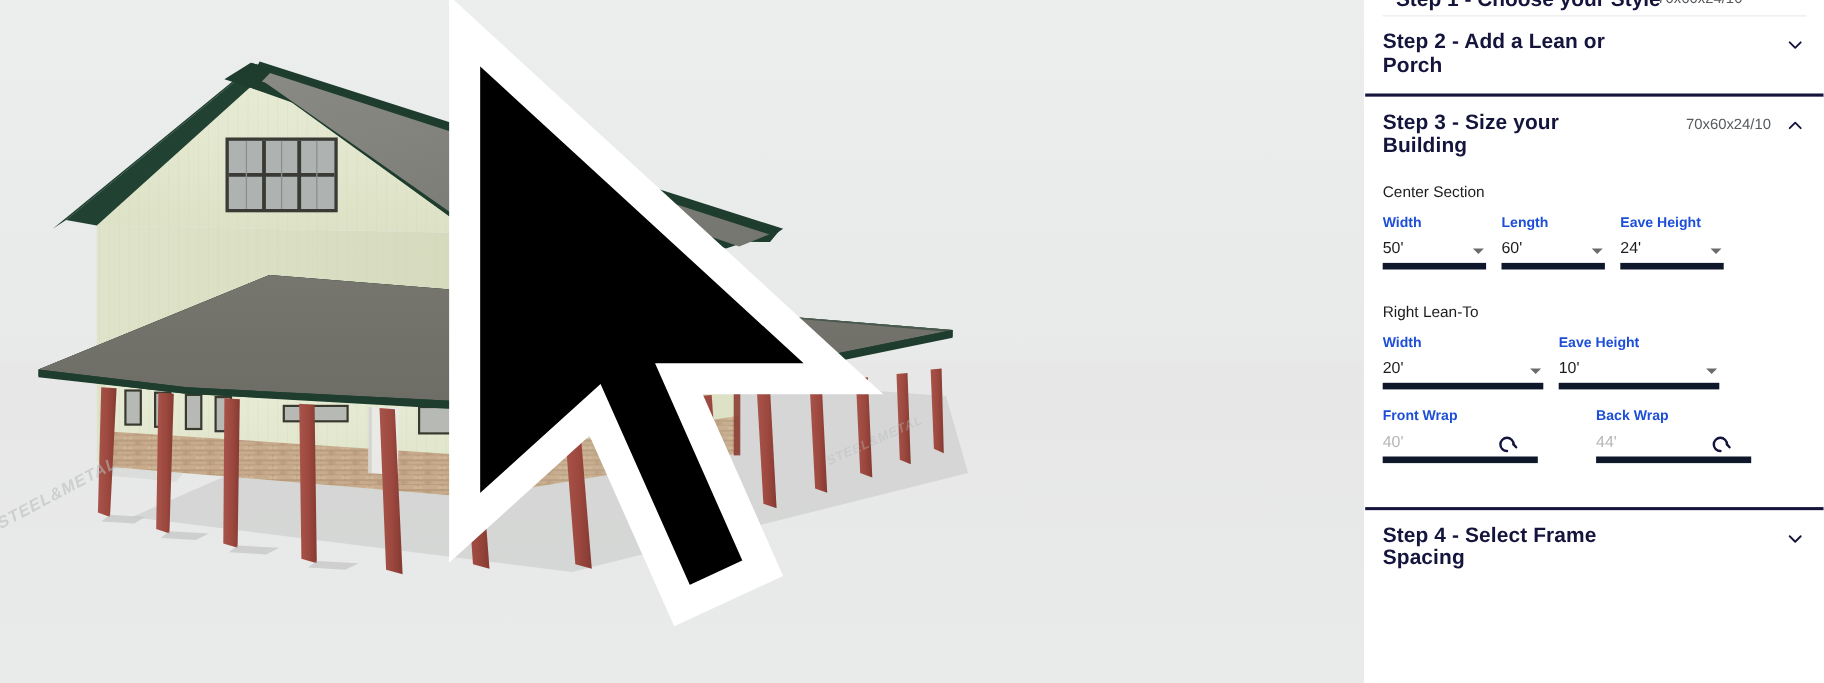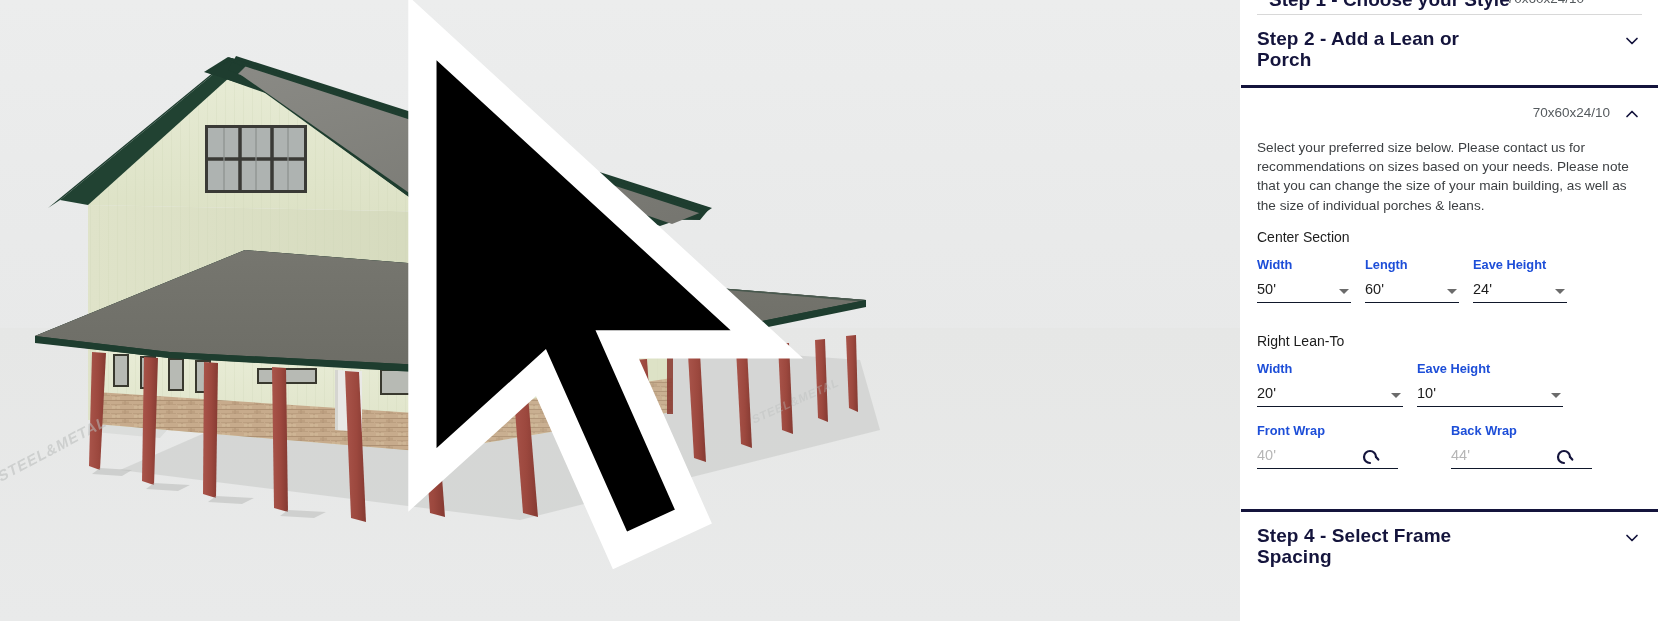--- a/index.html
+++ b/index.html
@@ -89,21 +89,21 @@
     font-weight: 400;
   }
   .row { display: flex; gap: 0; }
   .field { position: relative; padding-right: 14px; }
   .field-label {
     font-size: 12.8px; font-weight: 700; color: #1d4ed8;
     margin-bottom: 9px; white-space: nowrap;
   }
   .select {
     position: relative;
-    border-bottom: 1px solid #0f172a;
+    border-bottom: 6px solid #0f172a;
     padding: 0 22px 5px 0;
     display: flex; align-items: baseline;
     cursor: pointer;
   }
   .select-value { font-size: 14.5px; color: #1c1c1c; }
   .select-value.muted { color: #b6b6b6; }
   .caret {
     position: absolute; right: 2px; bottom: 8px;
     width: 0; height: 0;
     border-left: 5px solid transparent;
@@ -315,31 +315,31 @@
       <div class="acc-spacer"></div>
       <span class="chev">
         <svg viewBox="0 0 16 16" width="16" height="16">
             <path d="M3 5.5 L8 10.5 L13 5.5" fill="none" stroke="#14143c" stroke-width="1.7" stroke-linecap="round" stroke-linejoin="round"></path>
           </svg>
       </span>
     </div>
     <div class="acc-divider-strong"></div>
 
     <div class="acc-head">
+      <div class="acc-title">Step 3 - Size your Building</div>
       <div class="acc-spacer"></div>
       <div class="acc-size">70x60x24/10</div>
       <span class="chev">
         <svg viewBox="0 0 16 16" width="16" height="16">
             <path d="M3 10.5 L8 5.5 L13 10.5" fill="none" stroke="#14143c" stroke-width="1.7" stroke-linecap="round" stroke-linejoin="round"></path>
           </svg>
       </span>
     </div>
 
     <div class="acc-body">
-      <p class="desc">Select your preferred size below. Please contact us for recommendations on sizes based on your needs. Please note that you can change the size of your main building, as well as the size of individual porches &amp; leans.</p>
 
       <div class="group-title">Center Section</div>
       <div class="row">
         <div class="field w-ctr-1">
           <div class="field-label">Width</div>
           <div class="select">
             <span class="select-value">50'</span>
             <span class="caret"></span>
           </div>
         </div>

